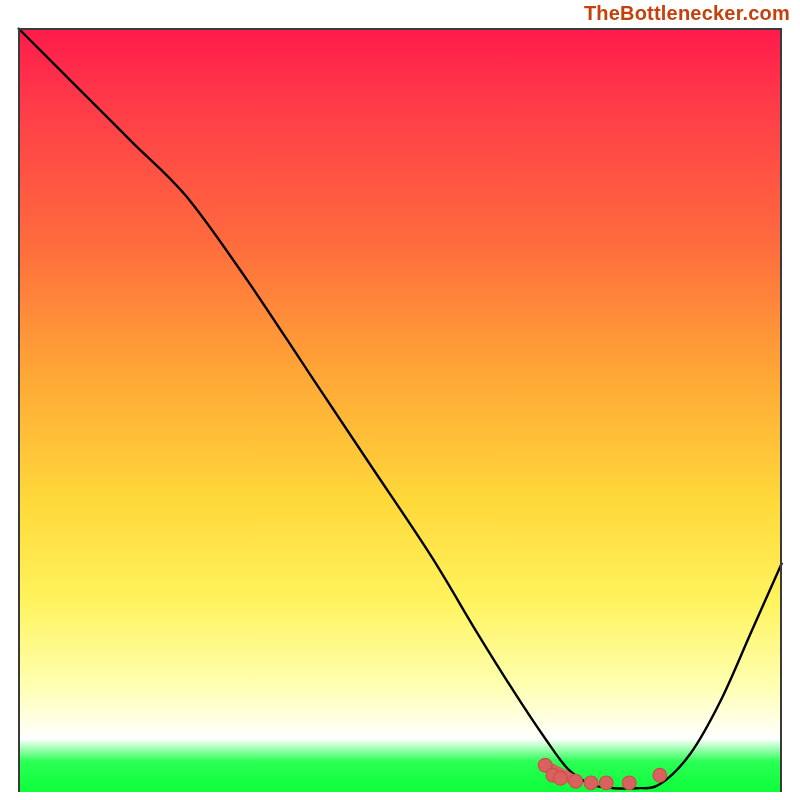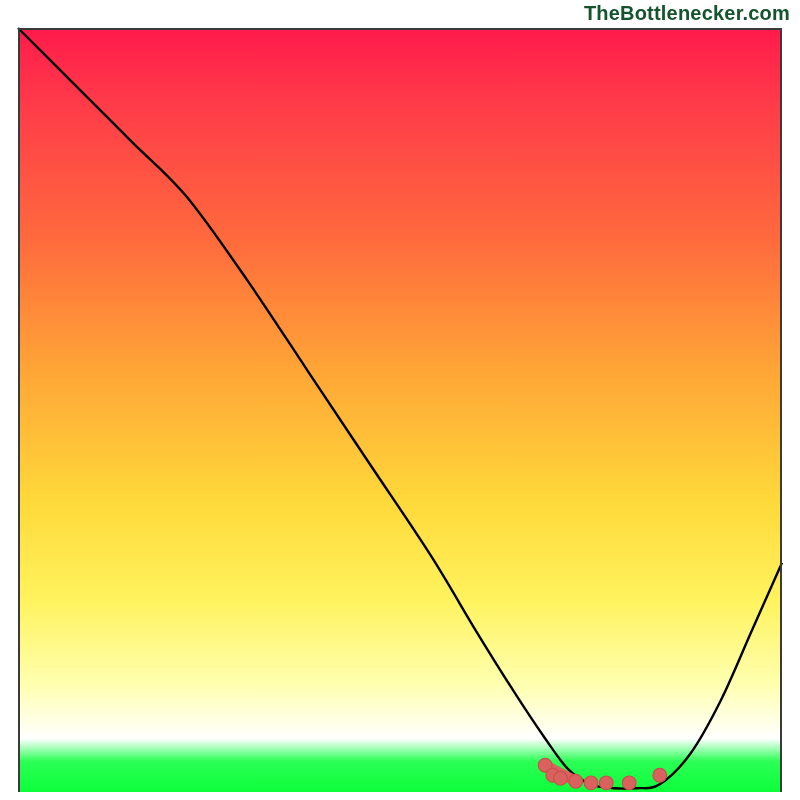--- a/index.html
+++ b/index.html
@@ -15,21 +15,21 @@
     position: relative;
     width: 800px;
     height: 800px;
   }
   .attribution {
     position: absolute;
     top: 2px;
     right: 10px;
     font-size: 20px;
     font-weight: bold;
-    color: #14532d;
+    color: #c2410c;
     letter-spacing: 0.2px;
   }
   .plot {
     position: absolute;
     left: 18px;
     top: 28px;
     width: 764px;
     height: 764px;
     box-sizing: border-box;
   }

